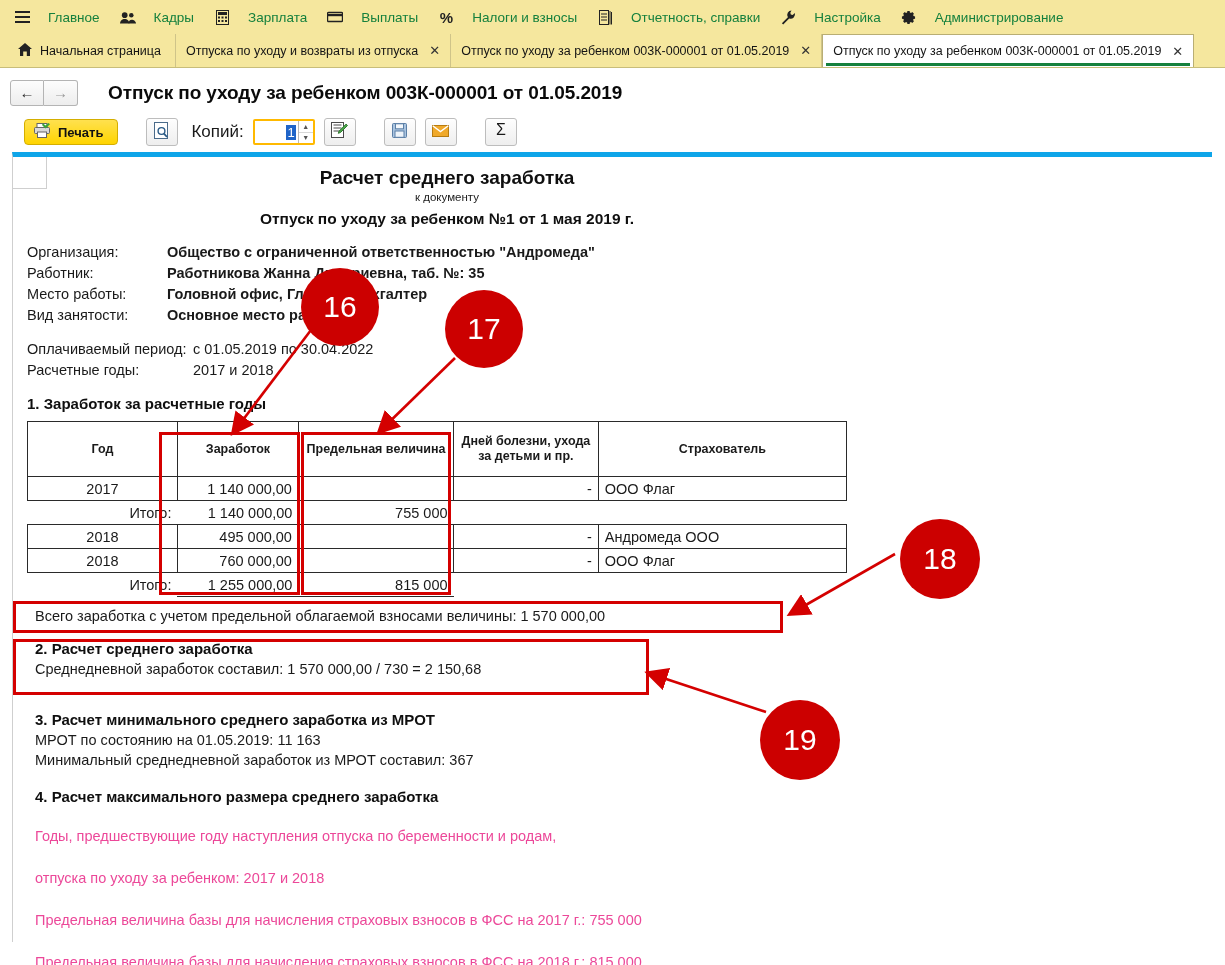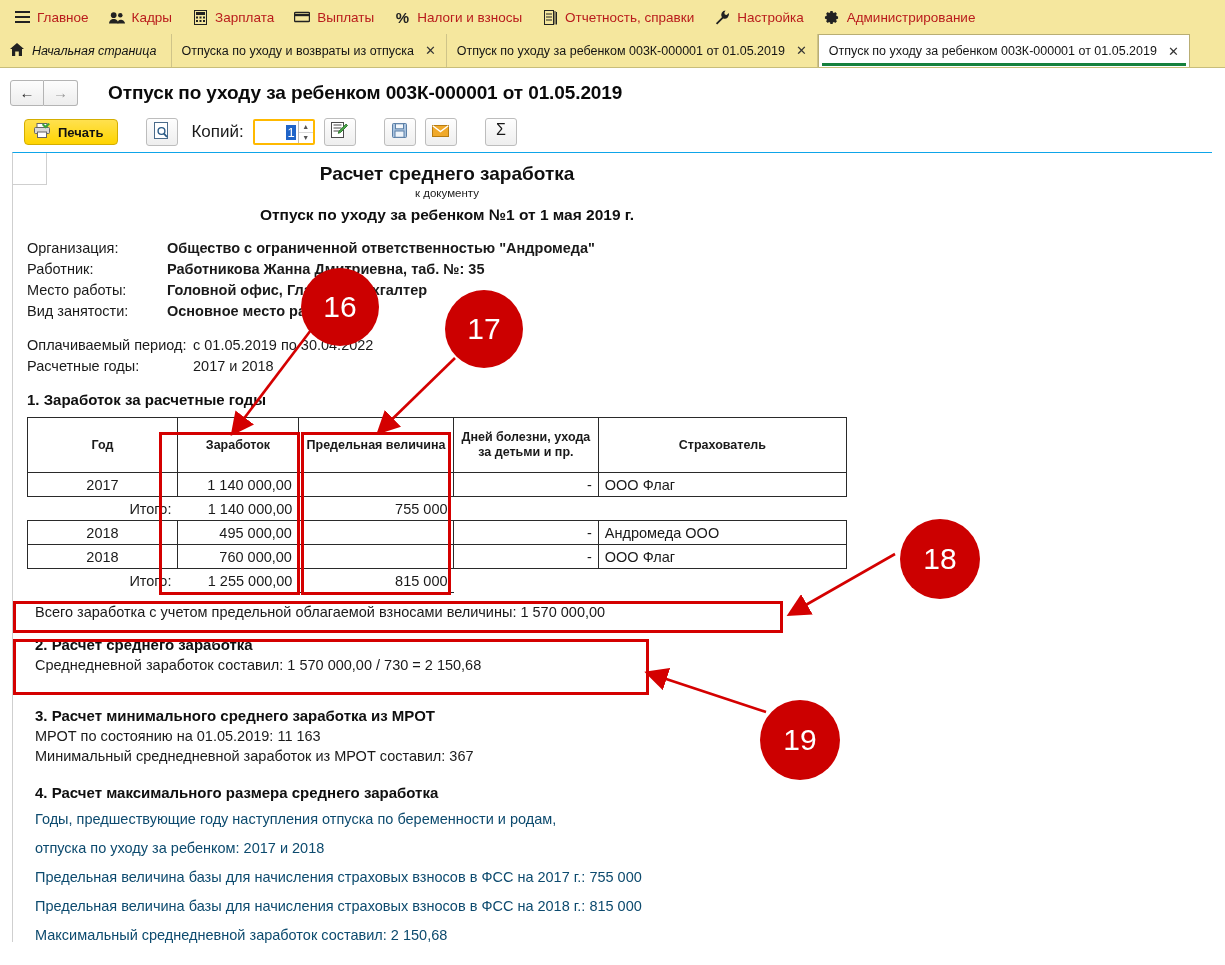--- a/index.html
+++ b/index.html
@@ -17,24 +17,24 @@
     height:34px;
     background:#f5e79e;
     display:flex;
     align-items:center;
     padding:0 6px;
     gap:0px;
   }
   .menu-item {
     display:flex;
     align-items:flex-end;
-    gap:7px;
+    gap:18px;
     padding:4px 12px 4px 8px;
     font-size:13.5px;
-    color:#b91c1c;
+    color:#15803d;
     white-space:nowrap;
     cursor:default;
   }
   .menu-item .mi-icon { width:16px; height:16px; display:flex; align-items:center; justify-content:center; flex:none; }
   .menu-item .mi-icon svg { display:block; }
 
   
   .tabstrip {
     height:34px;
     background:#f5e79e;
@@ -51,21 +51,21 @@
     gap:8px;
     padding:0 10px;
     font-size:12.5px;
     color:#141414;
     background:#f5e79e;
     border-right:1px solid #cfc489;
     white-space:nowrap;
     cursor:default;
     position:relative;
   }
-  .tab.home { padding-left:10px; padding-right:14px;font-style:italic; }
+  .tab.home { padding-left:18px; padding-right:14px; }
   .tab .tclose {
     font-size:13px; color:#333; margin-left:3px; cursor:pointer; line-height:1;
   }
   .tab.active {
     background:#ffffff;
     border-left:1px solid #b9ae74;
     border-right:1px solid #b9ae74;
     border-top:1px solid #b9ae74;
   }
   .tab.active:after {
@@ -154,21 +154,21 @@
   .tb-gap { width:10px; }
 
   
   .sheet {
     position:relative;
     margin:0 0 0 12px;
     width:1200px;
     height:790px;
     background:#fff;
     border-left:1px solid #cfcfcf;
-    border-top:1px solid #0ea5e9;
+    border-top:5px solid #0ea5e9;
     font-family:"Liberation Sans", sans-serif;
   }
   .corner-cell {
     position:absolute; left:0; top:0;
     width:34px; height:32px;
     border-right:1px solid #cfcfcf;
     border-bottom:1px solid #cfcfcf;
   }
   .sheet-inner { padding:5px 0 0 14px; }
 
@@ -225,21 +225,21 @@
     padding:4px 6px 4px 8px;
   }
   .sec2 { margin-top:8px; width:628px; padding:4px 8px 8px 8px; }
   .sec2 .h { font-size:15px; font-weight:bold; color:#0f0f0f; }
   .sec2 .l { font-size:14.5px; color:#1a1a1a; margin-top:4px; }
   .sec3 { margin-top:26px; padding-left:8px; }
   .sec3 .h { font-size:15px; font-weight:bold; color:#0f0f0f; }
   .sec3 .l { font-size:14.5px; color:#1a1a1a; margin-top:4px; }
   .sec4 { margin-top:20px; padding-left:8px; }
   .sec4 .h { font-size:15px; font-weight:bold; color:#0f0f0f; }
-  .sec4 .l { font-size:14.5px; color:#0c4a6e; margin-top:8px; line-height:21px; }
+  .sec4 .l { font-size:14.5px; color:#ec4899; margin-top:21px; line-height:21px; }
 
   
   .overlay { position:absolute; left:0; top:0; width:1217px; height:965px; pointer-events:none; }
   .marker {
     position:absolute;
     border-radius:50%;
     background:#cc0000;
     color:#fff;
     display:flex; align-items:center; justify-content:center;
     font-family:"Liberation Sans", sans-serif;

